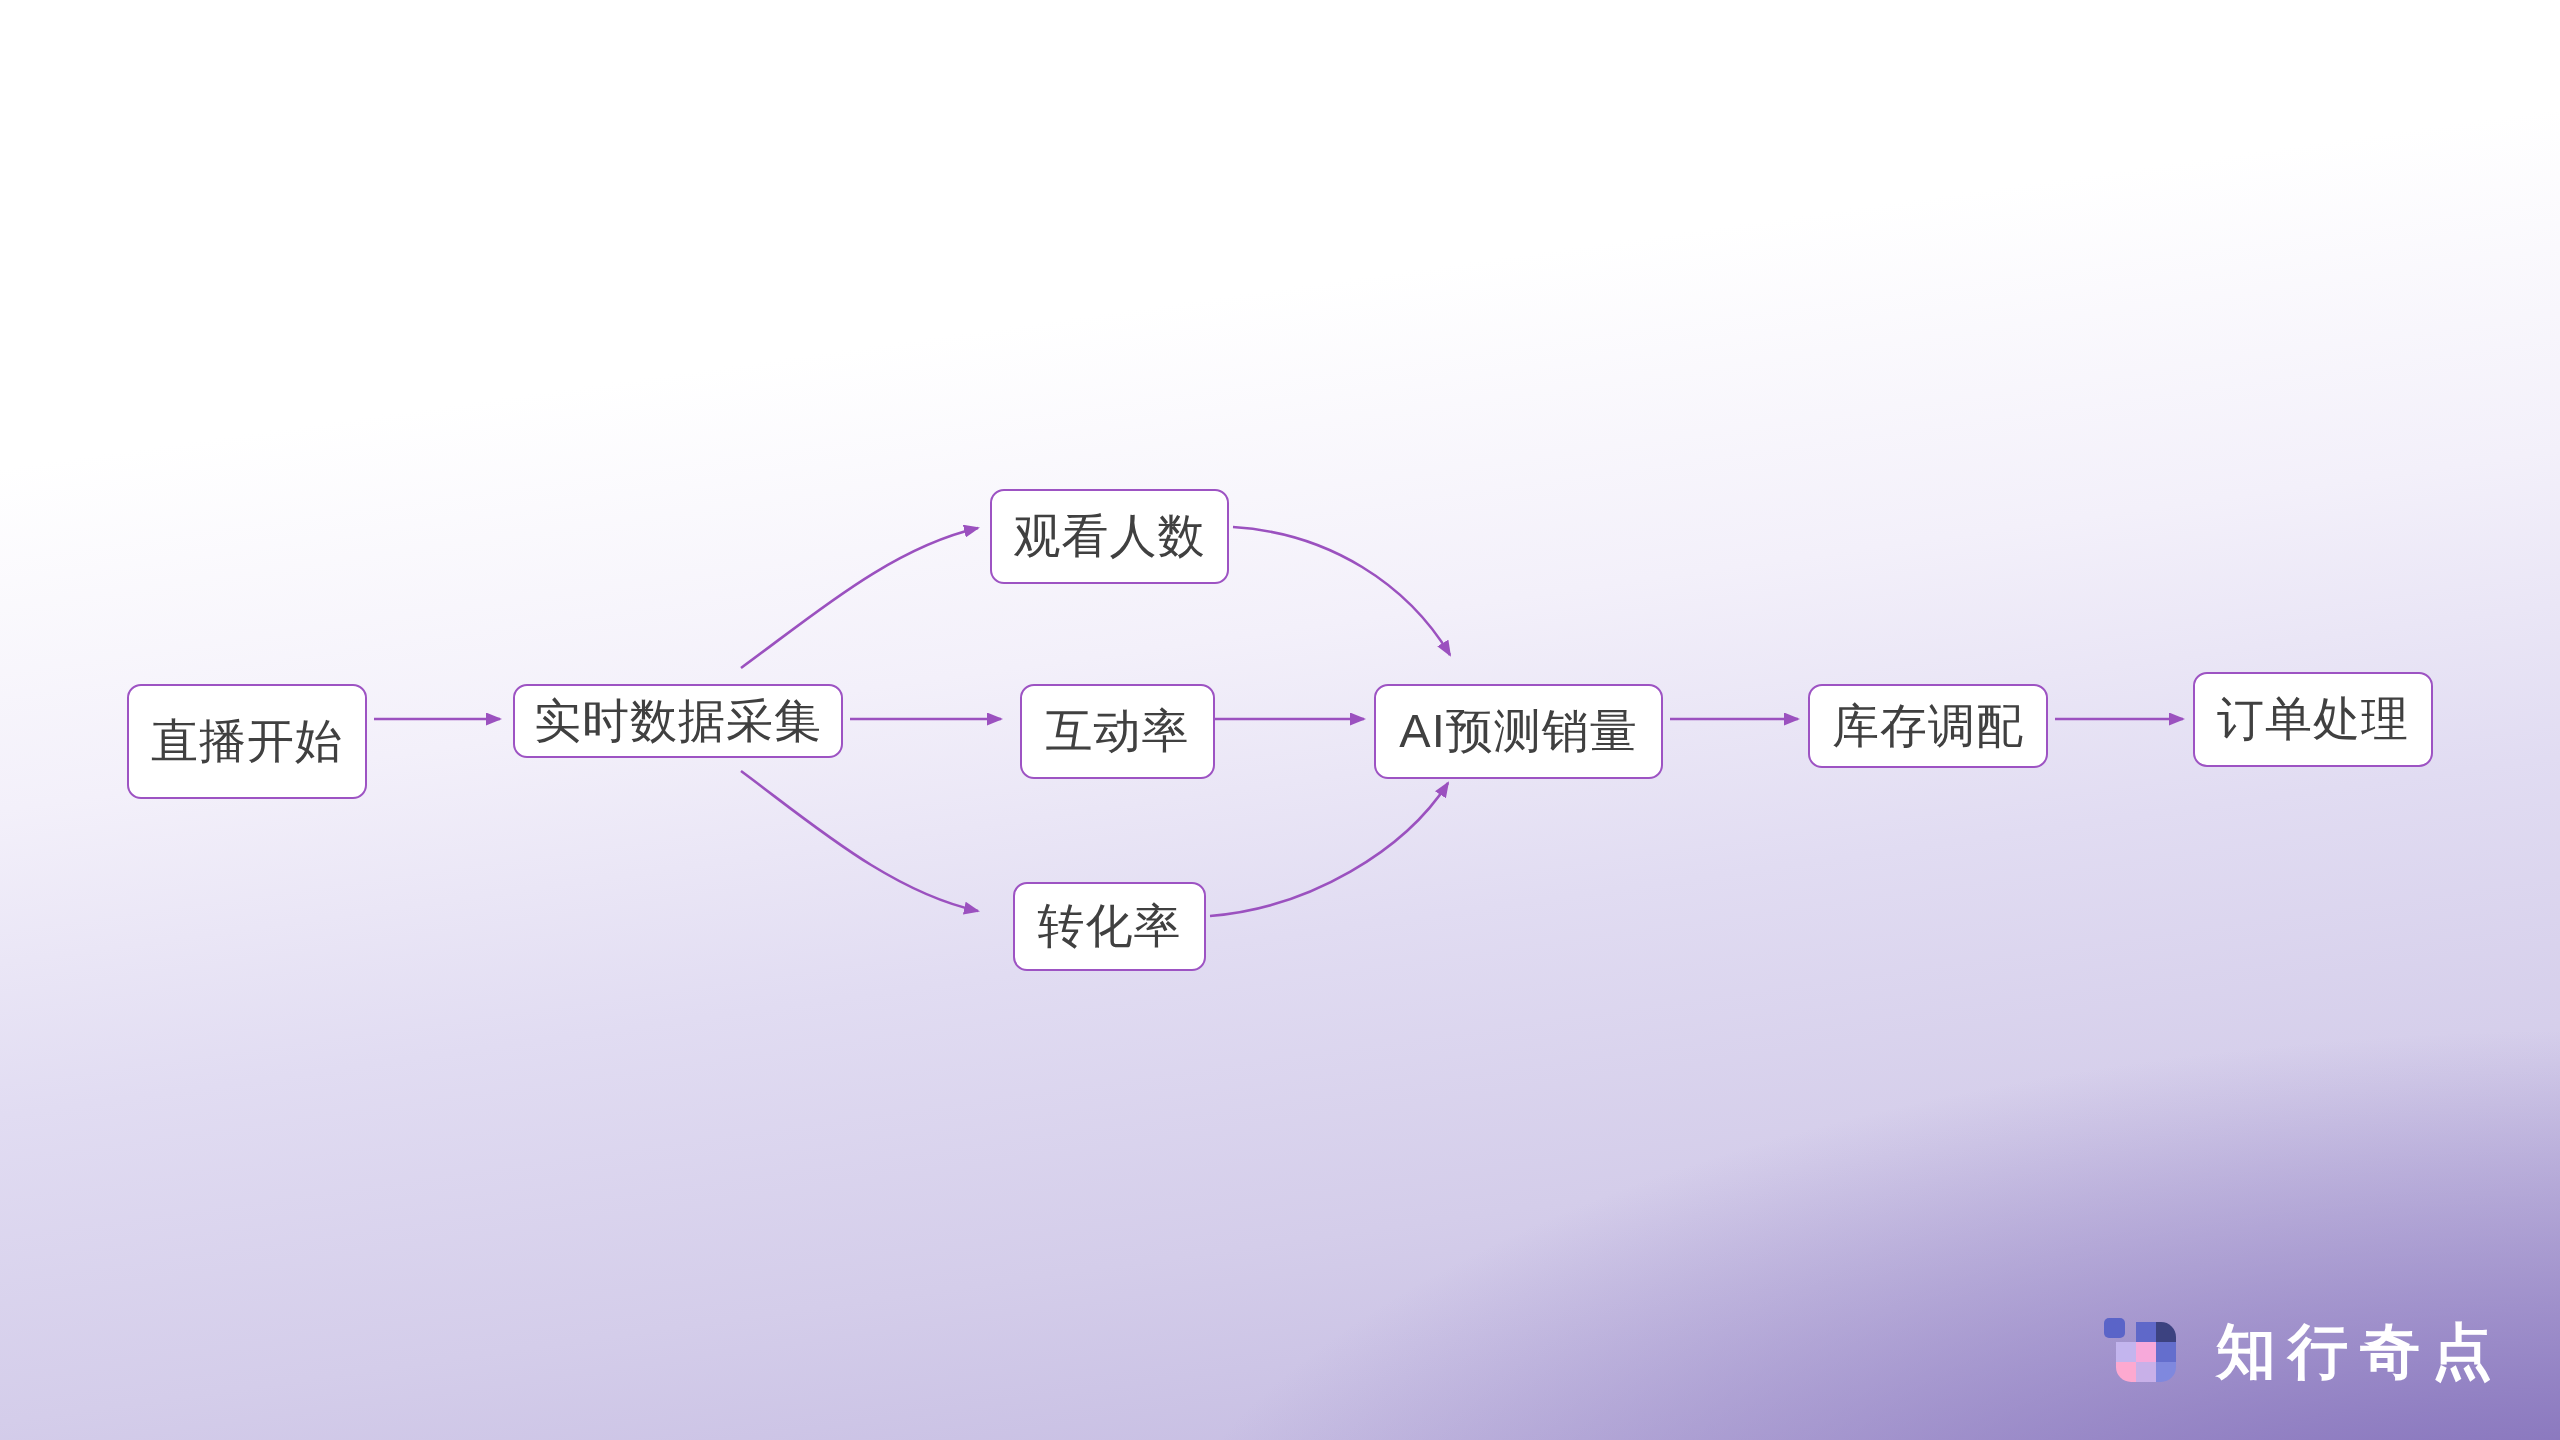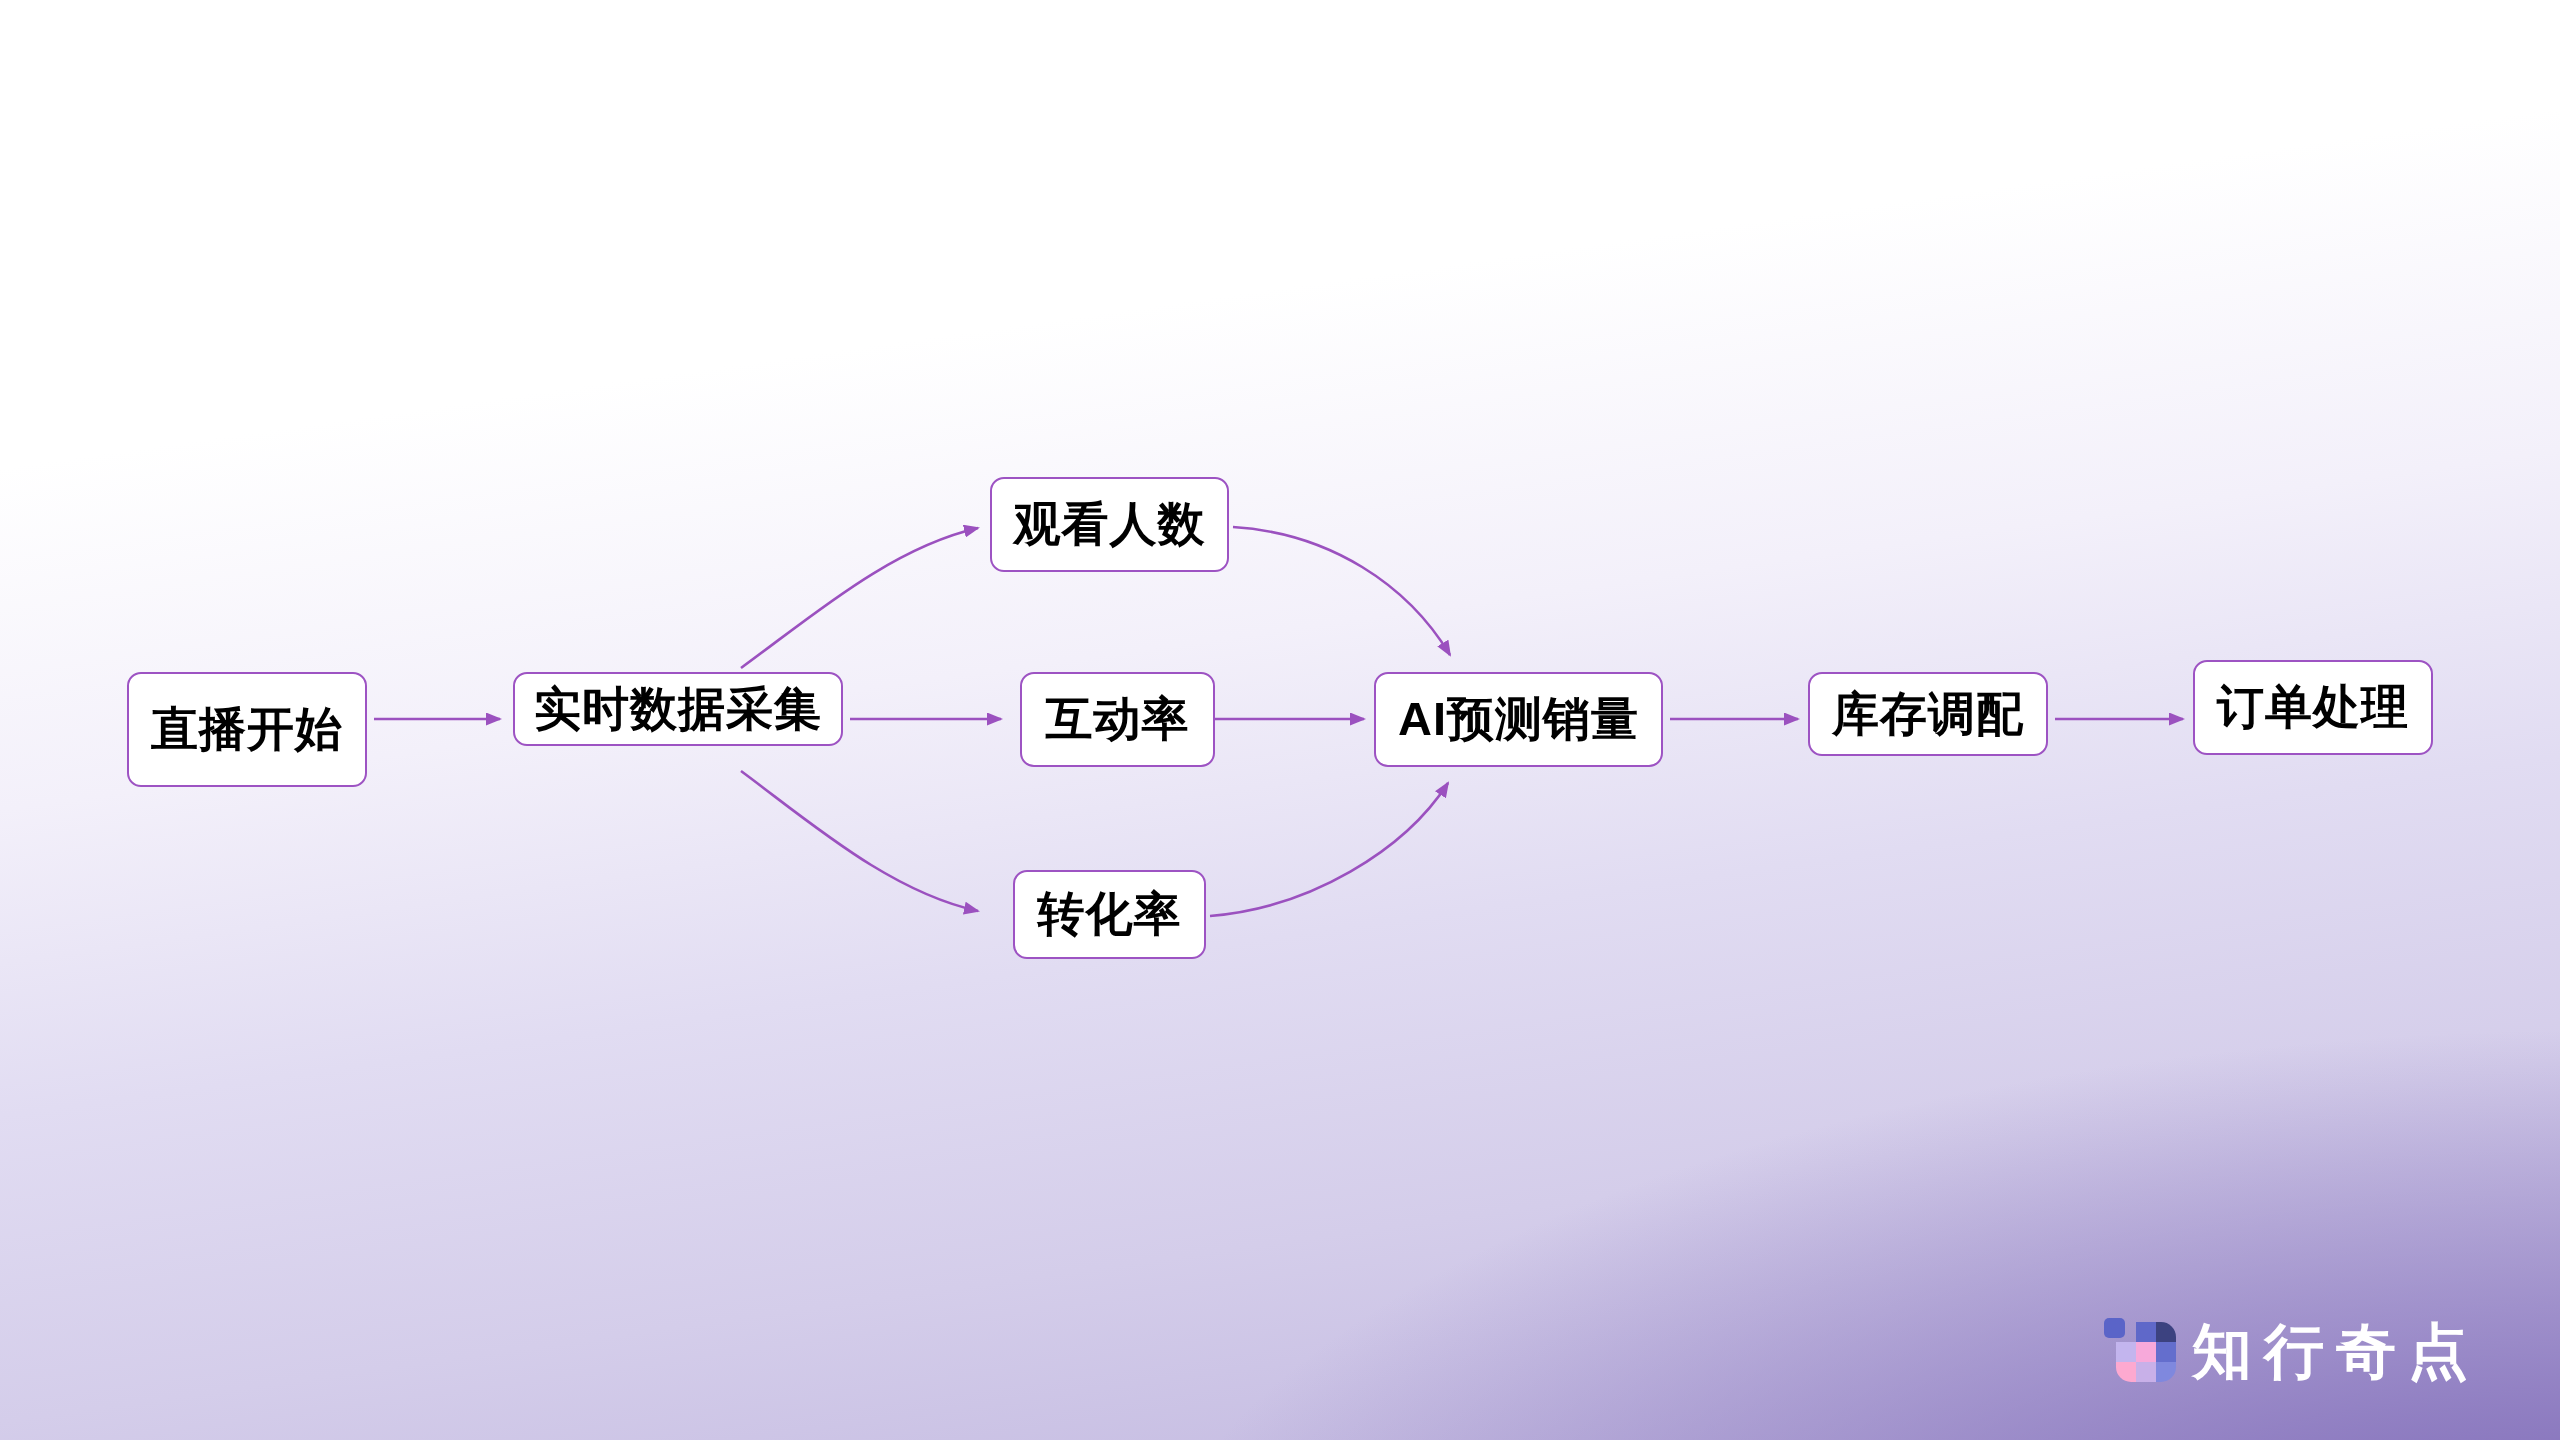--- a/index.html
+++ b/index.html
@@ -41,32 +41,33 @@
   .node {
     position: absolute;
     box-sizing: border-box;
     background: #ffffff;
     border: 2.5px solid #9d53c3;
     border-radius: 14px;
     display: flex;
     align-items: center;
     justify-content: center;
     font-size: 47px;
-    font-weight: 700;
-    color: #000000;
+    font-weight: 400;
+    color: #404040;
     letter-spacing: 1px;
     white-space: nowrap;
+    margin-top: 12px;
   }
   .logo {
     position: absolute;
     left: 2104px;
     top: 1318px;
     display: flex;
     align-items: center;
-    gap: 16px;
+    gap: 40px;
   }
   .logo-icon {
     width: 72px;
     height: 68px;
     display: block;
   }
   .logo-text {
     font-size: 60px;
     font-weight: 800;
     color: #ffffff;

